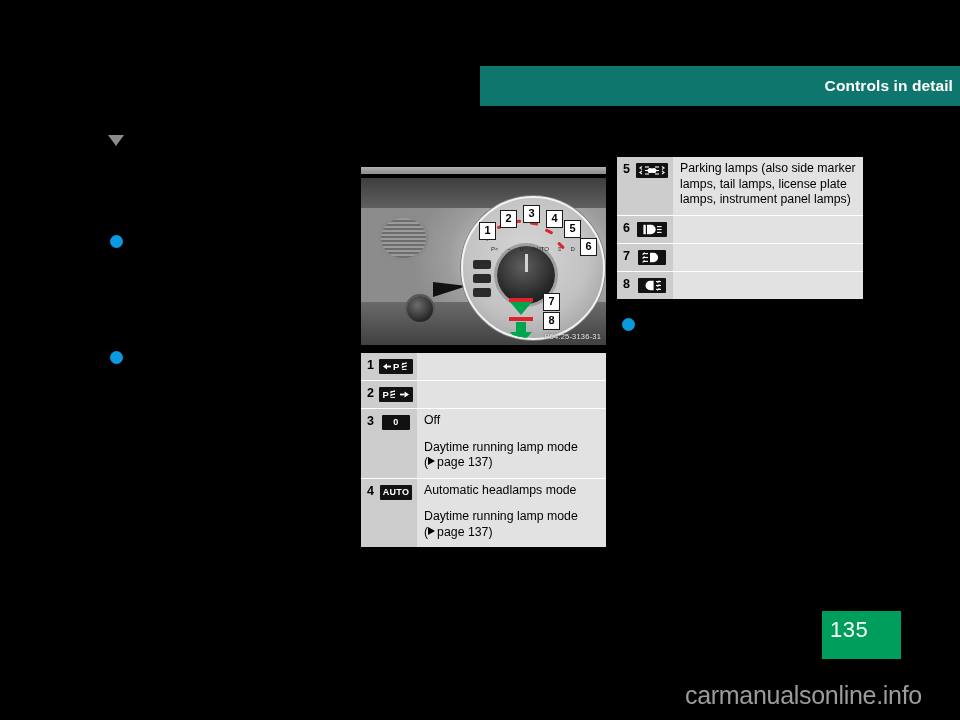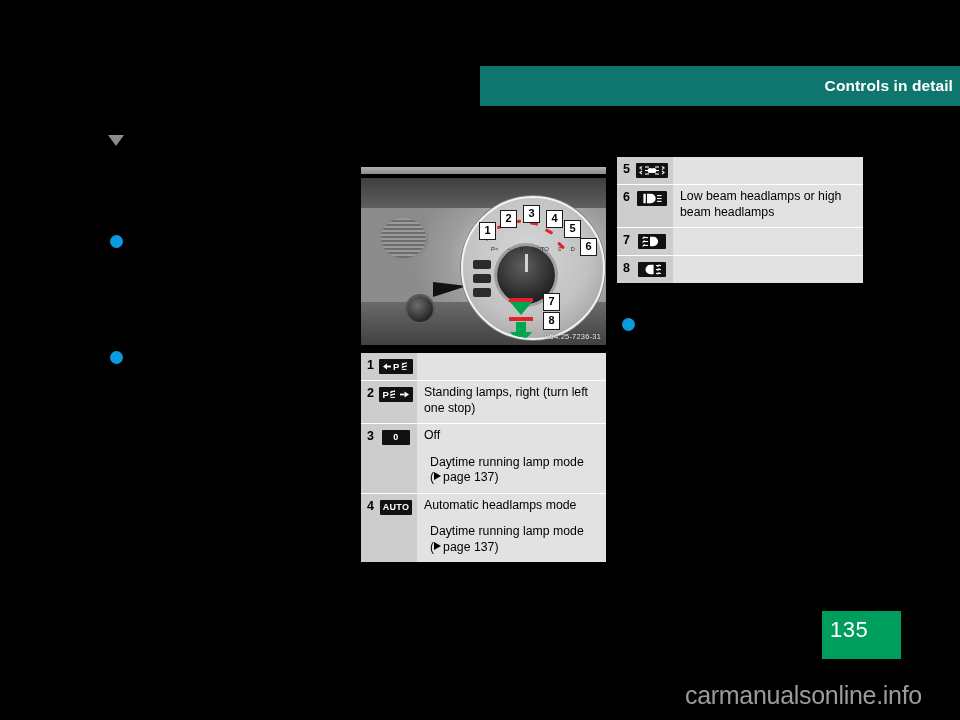--- a/index.html
+++ b/index.html
@@ -131,21 +131,21 @@
   .cell-icon{
     flex:0 0 38px;background:#cdcdcd;align-self:stretch;
     padding:6px 4px 6px 0;box-sizing:border-box;
     display:flex;justify-content:center;
   }
   .cell-text{
     flex:1 1 auto;padding:4px 7px 7px 7px;box-sizing:border-box;
     line-height:15.5px;
   }
   .cell-text p{margin:0;}
-  .cell-text p + p{margin-top:11px;margin-left:6px;}
+  .cell-text p + p{margin-top:11px;}
   .icon-chip{
     display:inline-flex;align-items:center;justify-content:center;
     background:#111111;color:#ffffff;border-radius:1px;
     height:15px;min-width:28px;padding:0 3px;box-sizing:border-box;
     font-size:9px;font-weight:bold;letter-spacing:.3px;
     font-family:"Liberation Sans", sans-serif;
     line-height:1;
   }
   .icon-chip svg{display:block;}
   .ref{white-space:nowrap;}
@@ -228,21 +228,21 @@
 
     <div class="callout" style="left:118px;top:44px;">1</div>
     <div class="callout" style="left:139px;top:32px;">2</div>
     <div class="callout" style="left:162px;top:27px;">3</div>
     <div class="callout" style="left:185px;top:32px;">4</div>
     <div class="callout" style="left:203px;top:42px;">5</div>
     <div class="callout" style="left:219px;top:60px;">6</div>
     <div class="callout" style="left:182px;top:115px;">7</div>
     <div class="callout" style="left:182px;top:134px;">8</div>
 
-    <div id="photo-code">P54.25-7236-31</div>
+    <div id="photo-code">P54.25-3136-31</div>
   </div>
 </div>
 
 <div id="table-right" class="lamp-table">
 
   <div class="lamp-row">
     <div class="cell-num">5</div>
     <div class="cell-icon">
       <span class="icon-chip">
         <svg width="26" height="11" viewBox="0 0 26 11" aria-hidden="true">
@@ -256,39 +256,39 @@
               <path d="M6 9 h4"></path>
             <path d="M16 2 h4"></path>
               <path d="M16 5.5 h4"></path>
               <path d="M16 9 h4"></path>
           </g>
           <circle cx="11.2" cy="5.5" r="2.6" fill="#fff"></circle>
           <circle cx="14.8" cy="5.5" r="2.6" fill="#fff"></circle>
         </svg>
       </span>
     </div>
+    <div class="cell-text">
+      <p>Parking lamps (also side marker lamps, tail lamps, license plate lamps, instrument panel lamps)</p>
+    </div>
   </div>
 
   <div class="lamp-row">
     <div class="cell-num">6</div>
     <div class="cell-icon">
       <span class="icon-chip">
         <svg width="24" height="11" viewBox="0 0 24 11" aria-hidden="true">
           <path d="M7 0.8 h4 a4.7 4.7 0 0 1 0 9.4 h-4 z" fill="#fff"></path>
           <rect x="3.4" y="0.8" width="2.4" height="9.4" fill="#fff"></rect>
           <g stroke="#fff" stroke-width="1.1">
             <path d="M17 2.6 h4.6"></path>
               <path d="M17 5.5 h4.6"></path>
               <path d="M17 8.4 h4.6"></path>
           </g>
         </svg>
       </span>
-    </div>
-    <div class="cell-text">
-      <p>Low beam headlamps or high beam headlamps</p>
     </div>
   </div>
 
   <div class="lamp-row">
     <div class="cell-num">7</div>
     <div class="cell-icon">
       <span class="icon-chip">
         <svg width="22" height="11" viewBox="0 0 22 11" aria-hidden="true">
           <path d="M9 0.8 h3.4 a4.7 4.7 0 0 1 0 9.4 H9 z" fill="#fff"></path>
           <g stroke="#fff" stroke-width="1.1">
@@ -358,23 +358,20 @@
               <path d="M8.5 5.4 L13 5.4"></path>
               <path d="M8.5 8.4 L13 8.4"></path>
               <path d="M8.1 4 L13 1.6"></path>
               <path d="M8.1 7 L13 4.6"></path>
             </g>
           <rect x="18" y="4.6" width="4.5" height="1.8" fill="#fff"></rect>
           <path d="M27 5.5 L22.5 2.6 v5.8 z" fill="#fff"></path>
         </svg>
       </span>
     </div>
-    <div class="cell-text">
-      <p>Standing lamps, right (turn left one stop)</p>
-    </div>
   </div>
 
   <div class="lamp-row">
     <div class="cell-num">3</div>
     <div class="cell-icon">
       <span class="icon-chip">0</span>
     </div>
     <div class="cell-text">
       <p>Off</p>
       <p>

